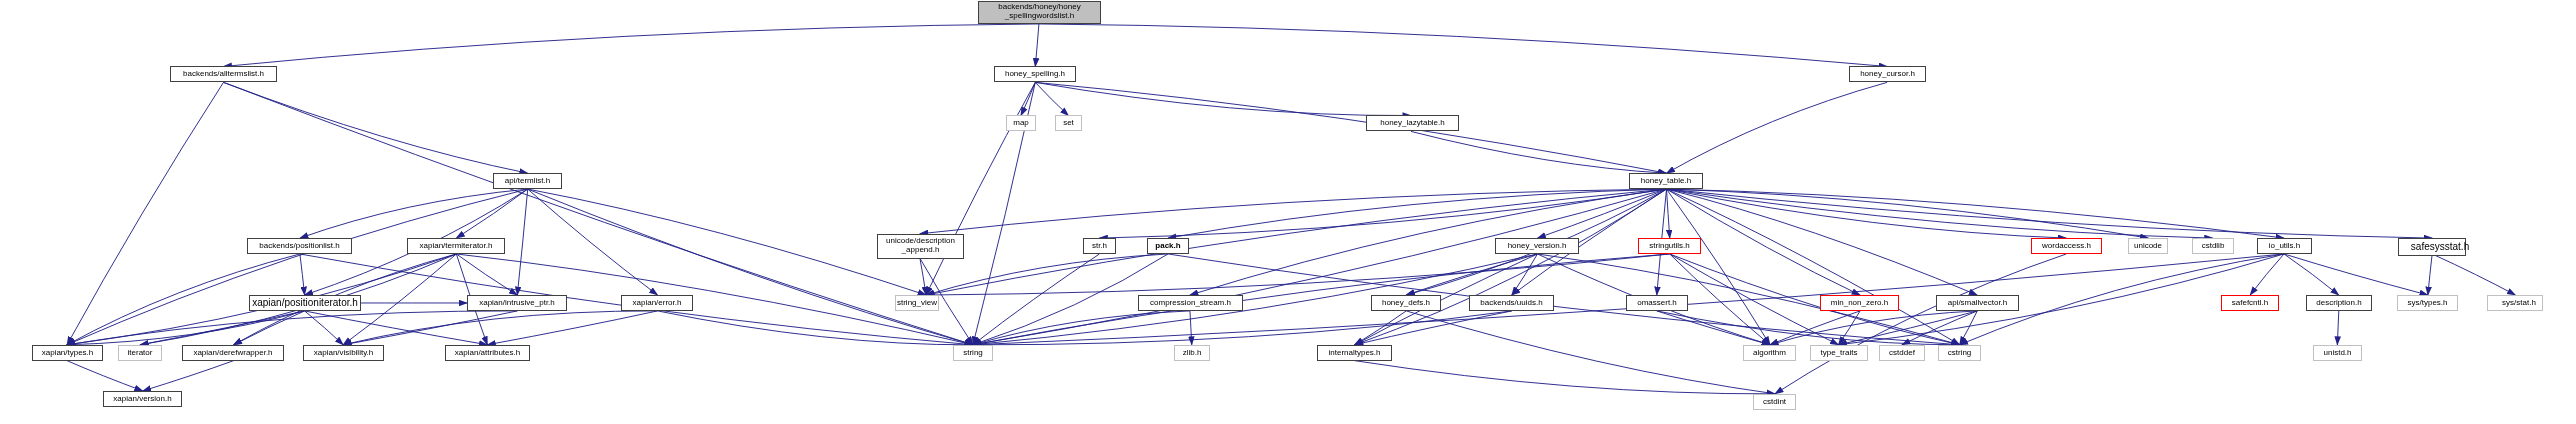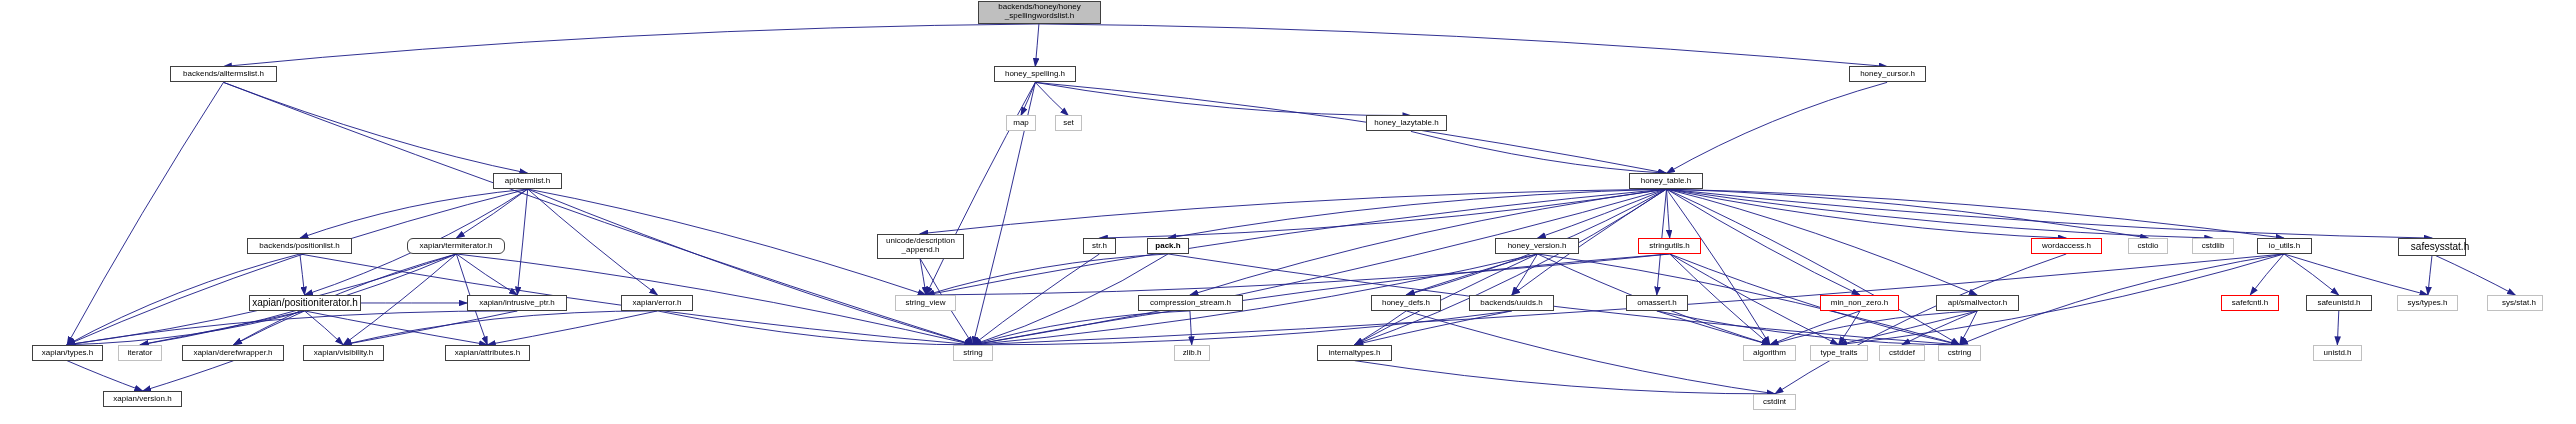--- a/index.html
+++ b/index.html
@@ -154,48 +154,48 @@
       </g>
   </svg>
   <div id="node-layer">
       <div class="node root" style="left: 978px; top: 0.7px; width: 123px; height: 23px; font-size: 8px;">backends/honey/honey
 _spellingwordslist.h</div>
       <div class="node solid" style="left: 170px; top: 66px; width: 107px; height: 16px; font-size: 8px;">backends/alltermslist.h</div>
       <div class="node solid" style="left: 994px; top: 66px; width: 82px; height: 16px; font-size: 8px;">honey_spelling.h</div>
       <div class="node solid" style="left: 1849px; top: 66px; width: 77px; height: 16px; font-size: 8px;">honey_cursor.h</div>
       <div class="node lib" style="left: 1006px; top: 115px; width: 30px; height: 16px; font-size: 8px;">map</div>
       <div class="node lib" style="left: 1055px; top: 115px; width: 27px; height: 16px; font-size: 8px;">set</div>
-      <div class="node solid" style="left: 1366px; top: 115px; width: 81px; height: 16px; font-size: 8px;">honey_lazytable.h</div>
+      <div class="node solid" style="left: 1366px; top: 115px; width: 93px; height: 16px; font-size: 8px;">honey_lazytable.h</div>
       <div class="node solid" style="left: 493px; top: 173px; width: 69px; height: 16px; font-size: 8px;">api/termlist.h</div>
       <div class="node solid" style="left: 1629px; top: 173px; width: 74px; height: 16px; font-size: 8px;">honey_table.h</div>
       <div class="node solid" style="left: 247px; top: 238px; width: 105px; height: 16px; font-size: 8px;">backends/positionlist.h</div>
-      <div class="node solid" style="left: 407px; top: 238px; width: 98px; height: 16px; font-size: 8px; border-radius: 6px;">xapian/termiterator.h</div>
+      <div class="node solid" style="left: 407px; top: 238px; width: 98px; height: 16px; font-size: 8px;">xapian/termiterator.h</div>
       <div class="node solid" style="left: 877px; top: 234px; width: 87px; height: 24.5px; font-size: 8px;">unicode/description
 _append.h</div>
       <div class="node solid" style="left: 1083px; top: 238px; width: 33px; height: 16px; font-size: 8px;">str.h</div>
       <div class="node solid" style="left: 1147px; top: 238px; width: 42px; height: 16px; font-size: 8px; font-weight: bold;">pack.h</div>
       <div class="node solid" style="left: 1495px; top: 238px; width: 84px; height: 16px; font-size: 8px;">honey_version.h</div>
       <div class="node red" style="left: 1638px; top: 238px; width: 63px; height: 16px; font-size: 8px;">stringutils.h</div>
       <div class="node red" style="left: 2031px; top: 238px; width: 71px; height: 16px; font-size: 8px;">wordaccess.h</div>
-      <div class="node lib" style="left: 2128px; top: 238px; width: 40px; height: 16px; font-size: 8px;">cstdio</div>
+      <div class="node lib" style="left: 2128px; top: 238px; width: 40px; height: 16px; font-size: 8px;">unicode</div>
       <div class="node lib" style="left: 2192px; top: 238px; width: 42px; height: 16px; font-size: 8px;">cstdlib</div>
       <div class="node solid" style="left: 2257px; top: 238px; width: 55px; height: 16px; font-size: 8px;">io_utils.h</div>
       <div class="node solid" style="left: 2398px; top: 238px; width: 68px; height: 18px; font-size: 10px; padding-left: 16px;">safesysstat.h</div>
       <div class="node solid" style="left: 249px; top: 295px; width: 112px; height: 16px; font-size: 10px;">xapian/positioniterator.h</div>
       <div class="node solid" style="left: 467px; top: 295px; width: 100px; height: 16px; font-size: 8px;">xapian/intrusive_ptr.h</div>
       <div class="node solid" style="left: 621px; top: 295px; width: 72px; height: 16px; font-size: 8px;">xapian/error.h</div>
-      <div class="node lib" style="left: 895px; top: 295px; width: 61px; height: 16px; font-size: 8px;">string_view</div>
+      <div class="node lib" style="left: 895px; top: 295px; width: 44px; height: 16px; font-size: 8px;">string_view</div>
       <div class="node solid" style="left: 1138px; top: 295px; width: 105px; height: 16px; font-size: 8px;">compression_stream.h</div>
       <div class="node solid" style="left: 1371px; top: 295px; width: 70px; height: 16px; font-size: 8px;">honey_defs.h</div>
       <div class="node solid" style="left: 1469px; top: 295px; width: 85px; height: 16px; font-size: 8px;">backends/uuids.h</div>
       <div class="node solid" style="left: 1626px; top: 295px; width: 62px; height: 16px; font-size: 8px;">omassert.h</div>
       <div class="node red" style="left: 1820px; top: 295px; width: 79px; height: 16px; font-size: 8px;">min_non_zero.h</div>
       <div class="node solid" style="left: 1936px; top: 295px; width: 83px; height: 16px; font-size: 8px;">api/smallvector.h</div>
       <div class="node red" style="left: 2221px; top: 295px; width: 58px; height: 16px; font-size: 8px;">safefcntl.h</div>
-      <div class="node solid" style="left: 2306px; top: 295px; width: 66px; height: 16px; font-size: 8px;">safeunistd.h</div>
+      <div class="node solid" style="left: 2306px; top: 295px; width: 66px; height: 16px; font-size: 8px;">description.h</div>
       <div class="node lib" style="left: 2397px; top: 295px; width: 61px; height: 16px; font-size: 8px;">sys/types.h</div>
       <div class="node lib" style="left: 2487px; top: 295px; width: 56px; height: 16px; font-size: 8px; padding-left: 8px;">sys/stat.h</div>
       <div class="node solid" style="left: 32px; top: 345px; width: 71px; height: 16px; font-size: 8px;">xapian/types.h</div>
       <div class="node lib" style="left: 118px; top: 345px; width: 44px; height: 16px; font-size: 8px;">iterator</div>
       <div class="node solid" style="left: 182px; top: 345px; width: 102px; height: 16px; font-size: 8px;">xapian/derefwrapper.h</div>
       <div class="node solid" style="left: 303px; top: 345px; width: 81px; height: 16px; font-size: 8px;">xapian/visibility.h</div>
       <div class="node solid" style="left: 445px; top: 345px; width: 85px; height: 16px; font-size: 8px;">xapian/attributes.h</div>
       <div class="node lib" style="left: 953px; top: 345px; width: 40px; height: 16px; font-size: 8px;">string</div>
       <div class="node lib" style="left: 1174px; top: 345px; width: 36px; height: 16px; font-size: 8px;">zlib.h</div>
       <div class="node solid" style="left: 1317px; top: 345px; width: 75px; height: 16px; font-size: 8px;">internaltypes.h</div>

